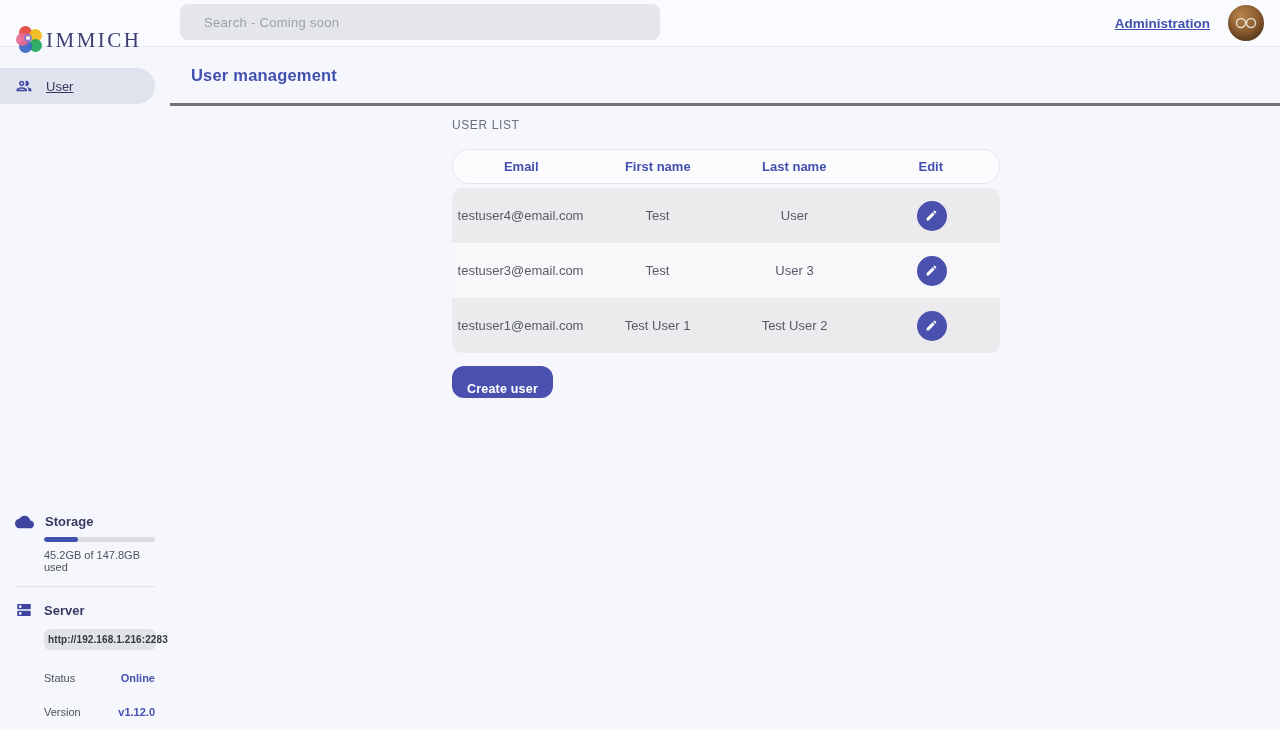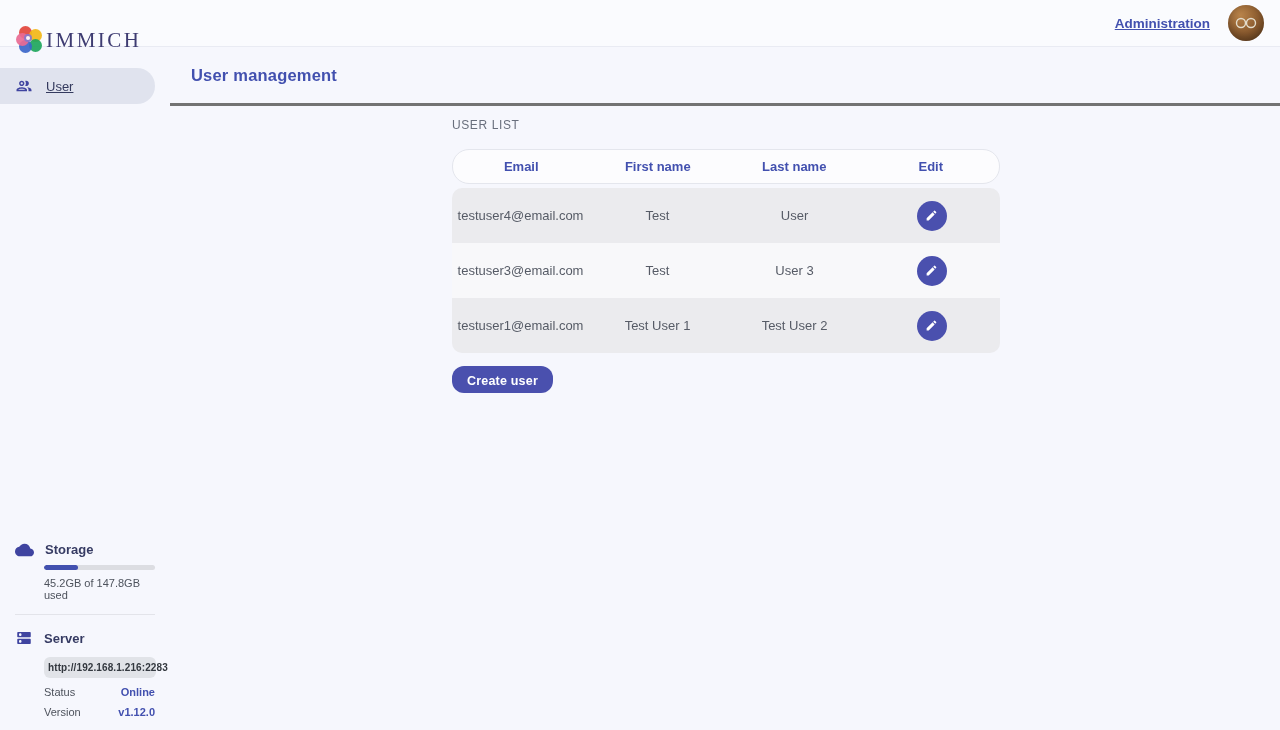--- a/index.html
+++ b/index.html
@@ -69,21 +69,21 @@
     margin-top:8px; width:111px; height:5px; border-radius:3px; background:#dcdde2; overflow:hidden;
   }
   .progress-fill { height:100%; border-radius:3px; background:#4250af; }
   .usage-text { margin-top:7px; font-size:11px; color:#4d525c; }
   .side-divider { border:none; border-top:1px solid #e3e4ea; margin:13px 0 14px 0; }
   .url-pill {
     margin-top:10px; width:112px; background:#e1e3e8; border-radius:6px;
     padding:5px 4px; text-align:center;
     font-size:10px; font-weight:700; color:#33383f; letter-spacing:.1px;
   }
-  .kv-row { display:flex; justify-content:space-between; width:111px; margin-top:8px;align-items:center; }
+  .kv-row { display:flex; justify-content:space-between; width:111px; margin-top:22px;align-items:center; }
   .kv-label { font-size:11px; color:#4d525c; }
   .kv-value { font-size:11px; font-weight:700; color:#4250af; }
 
   
   .main { position:absolute; left:170px; top:47px; right:0; bottom:0; }
   .main-header {
     height:59px; border-bottom:3px solid #737373;
     display:flex; align-items:center; padding-left:21px;
   }
   .page-title { font-size:16.5px; font-weight:700; color:#4250af; letter-spacing:.2px; }
@@ -102,41 +102,42 @@
   }
   .tbl-row:nth-child(odd)  { background:#ebebee; }
   .tbl-row:nth-child(even) { background:#f8f8fa; }
   .tbl-row .cell { text-align:center; font-size:13px; color:#565b66; }
   .edit-cell { display:flex; justify-content:center; }
   .edit-btn {
     width:30px; height:30px; border-radius:50%; border:none; cursor:pointer;
     background:#4a50ae; display:flex; align-items:center; justify-content:center;
   }
   .create-btn {
-    margin-top:13px; height:27px; padding:8px 15px; border:none; border-radius:12px;
+    margin-top:13px; height:27px; padding:16px 15px; border:none; border-radius:12px;
     background:#4a50ae; color:#fff; font-size:12.5px; font-weight:700;
     cursor:pointer; font-family:"Liberation Sans", sans-serif; letter-spacing:.2px;
   }
   .icon-indigo { fill:#3f44a0; }
 </style>
 </head>
 <body>
 
 <header class="topbar">
   <div class="brand">
     <div class="flower">
       <span class="petal-red"></span>
         <span class="petal-yellow"></span>
       <span class="petal-green"></span>
         <span class="petal-blue"></span>
       <span class="petal-pink"></span>
         <span class="center"></span>
     </div>
     <span class="brand-name">IMMICH</span>
   </div>
+  <input class="searchbox" type="text" placeholder="Search - Coming soon" style="">
   <div class="topbar-right">
     <a class="admin-link">Administration</a>
     <div class="avatar">
       <svg width="22" height="12" viewBox="0 0 22 12">
         <circle cx="6" cy="6" r="4.5" fill="none" stroke="#e3dccb" stroke-width="1.4"></circle>
         <circle cx="16" cy="6" r="4.5" fill="none" stroke="#e3dccb" stroke-width="1.4"></circle>
         <path d="M10.5 5.5 h1" stroke="#e3dccb" stroke-width="1.4"></path>
       </svg>
     </div>
   </div>

